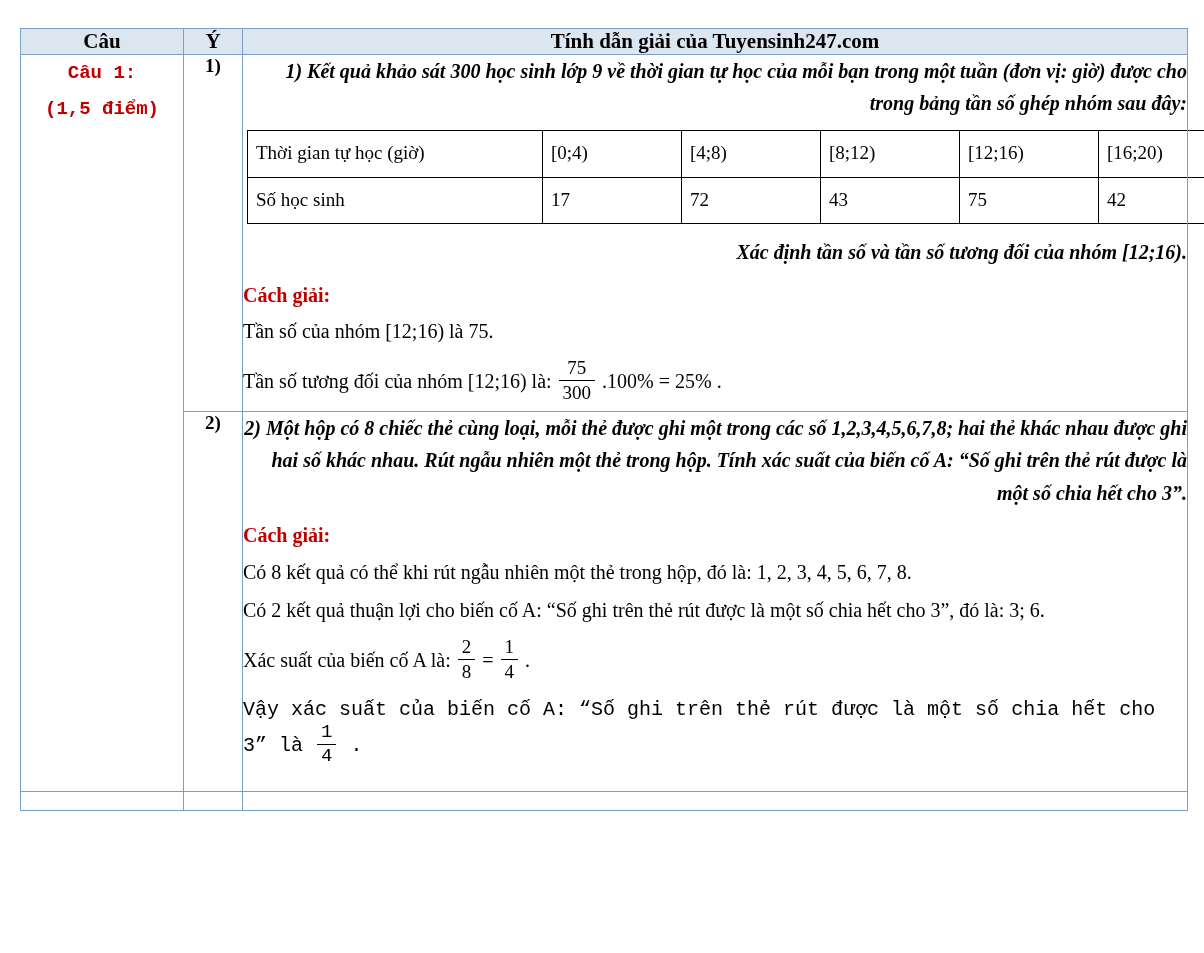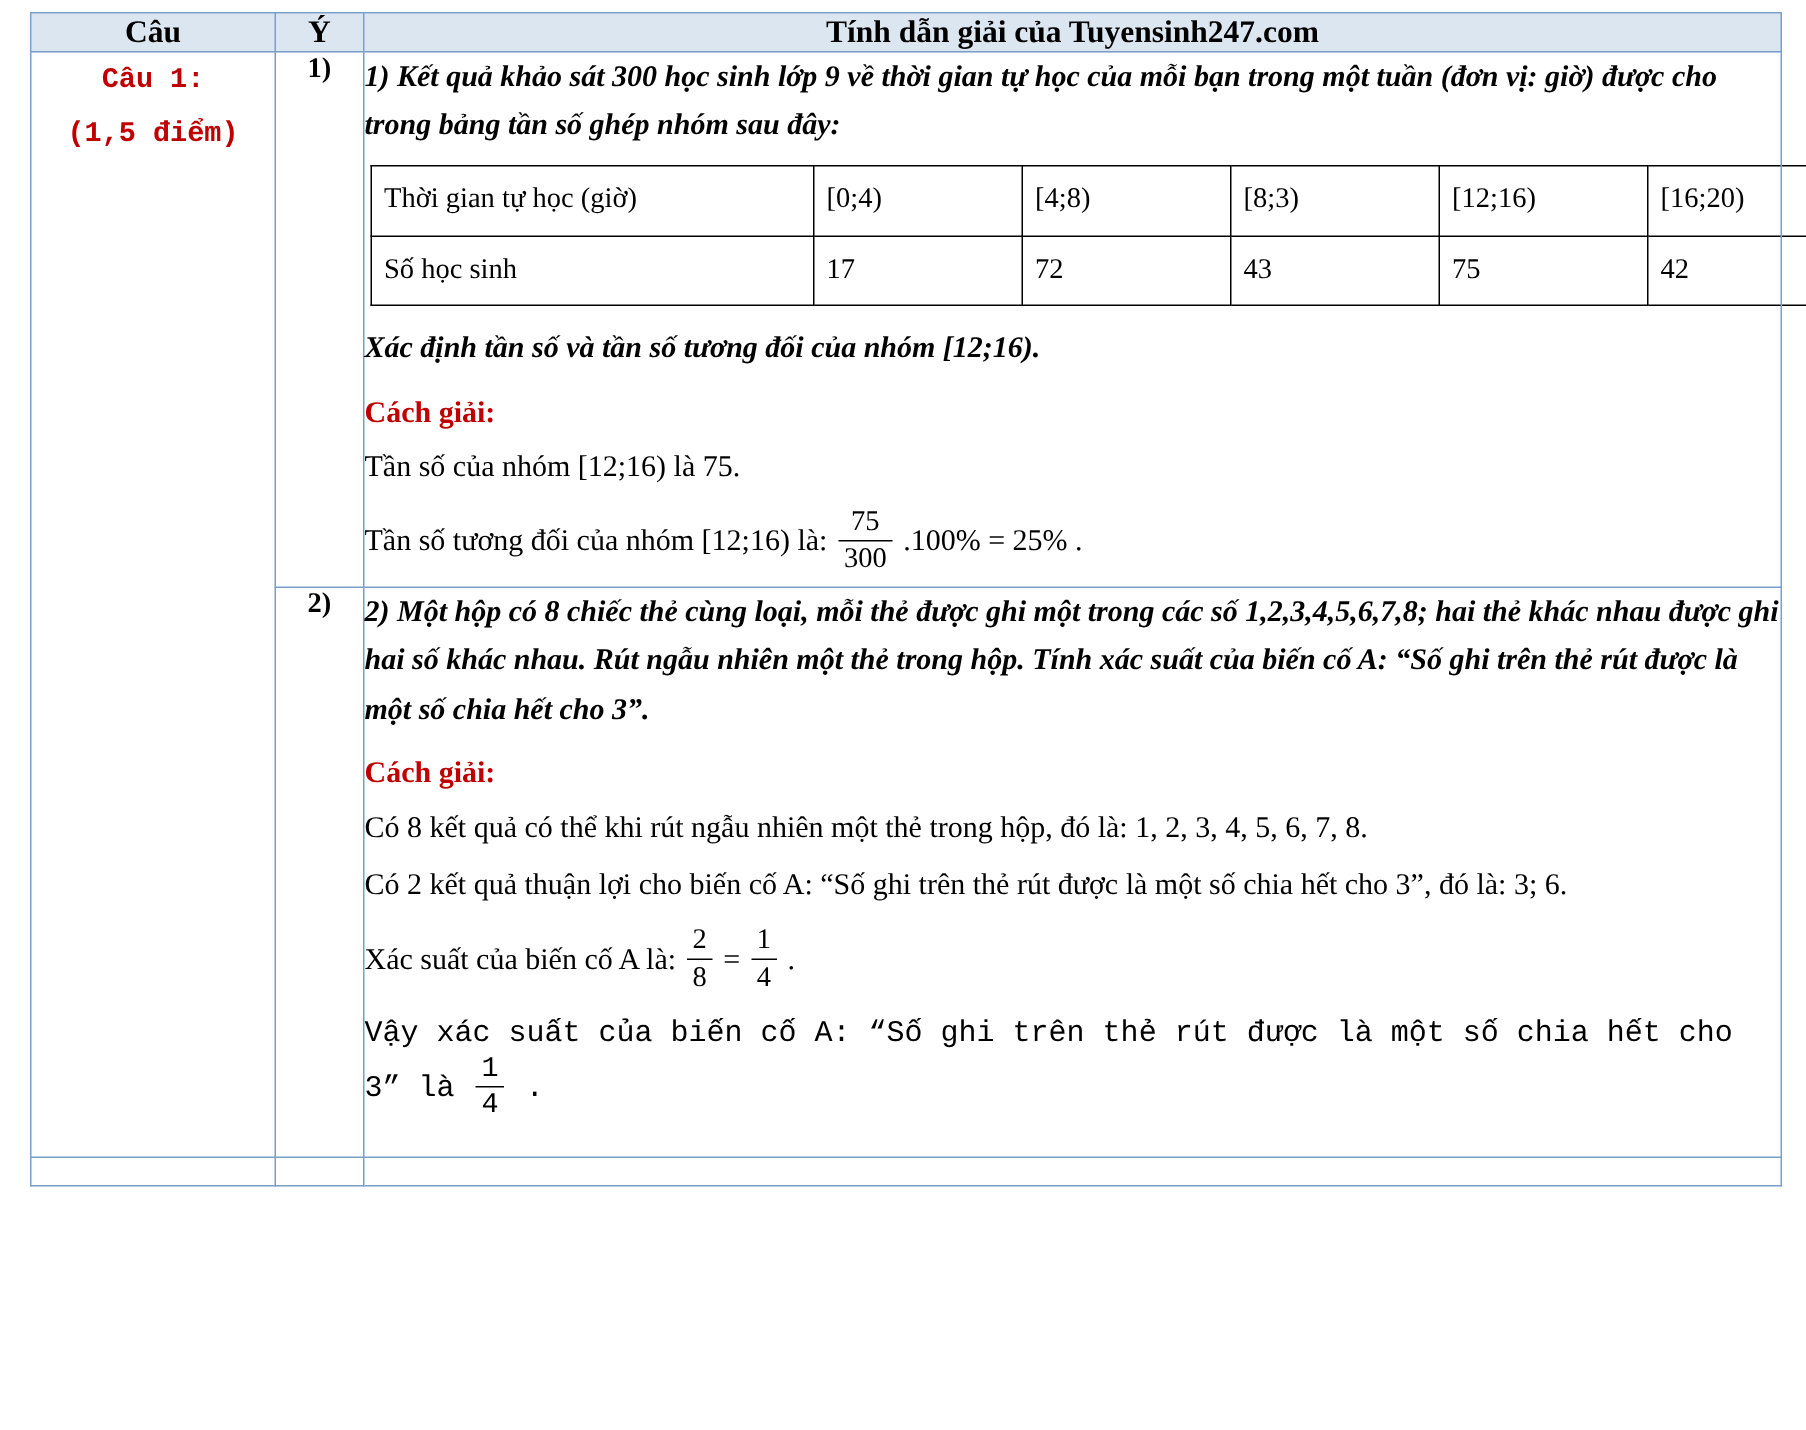--- a/index.html
+++ b/index.html
@@ -12,21 +12,21 @@
     height: 953px;
     font-family: "Liberation Serif", serif;
     color: #000000;
     overflow: hidden;
   }
   .page {
     position: relative;
     width: 1188px;
     height: 953px;
     box-sizing: border-box;
-    padding: 8px 20px 0 20px;
+    padding: 28px 20px 0 20px;
   }
   table.main {
     width: 1164px;
     border-collapse: collapse;
     table-layout: fixed;
   }
   table.main > tbody > tr > td,
   table.main > thead > tr > th {
     border: 1px solid #7b9ec7;
     vertical-align: top;
@@ -60,20 +60,21 @@
     vertical-align: middle;
   }
   .body-cell {
     padding: 10px 12px 12px 12px;
     font-size: 20px;
     line-height: 1.62;
   }
   .bi {
     font-weight: bold;
     font-style: italic;
+    text-align: right;
   }
   .red-head {
     color: #c00000;
     font-weight: bold;
     font-size: 20px;
     margin: 4px 0 4px 0;
   }
   p.line {
     margin: 0 0 6px 0;
   }
@@ -152,21 +153,21 @@
         <td class="cell-y">1)</td>
         <td class="body-cell">
           <p class="stmt bi">1) Kết quả khảo sát 300 học sinh lớp 9 về thời gian tự học của mỗi bạn trong một tuần (đơn vị: giờ) được cho trong bảng tần số ghép nhóm sau đây:</p>
 
           <table class="freq">
             <tbody>
               <tr>
                 <td class="fc0">Thời gian tự học (giờ)</td>
                 <td class="fc1">[0;4)</td>
                 <td class="fc2">[4;8)</td>
-                <td class="fc3">[8;3)</td>
+                <td class="fc3">[8;12)</td>
                 <td class="fc4">[12;16)</td>
                 <td class="fc5">[16;20)</td>
               </tr>
               <tr>
                 <td class="fc0">Số học sinh</td>
                 <td class="fc1">17</td>
                 <td class="fc2">72</td>
                 <td class="fc3">43</td>
                 <td class="fc4">75</td>
                 <td class="fc5">42</td>

